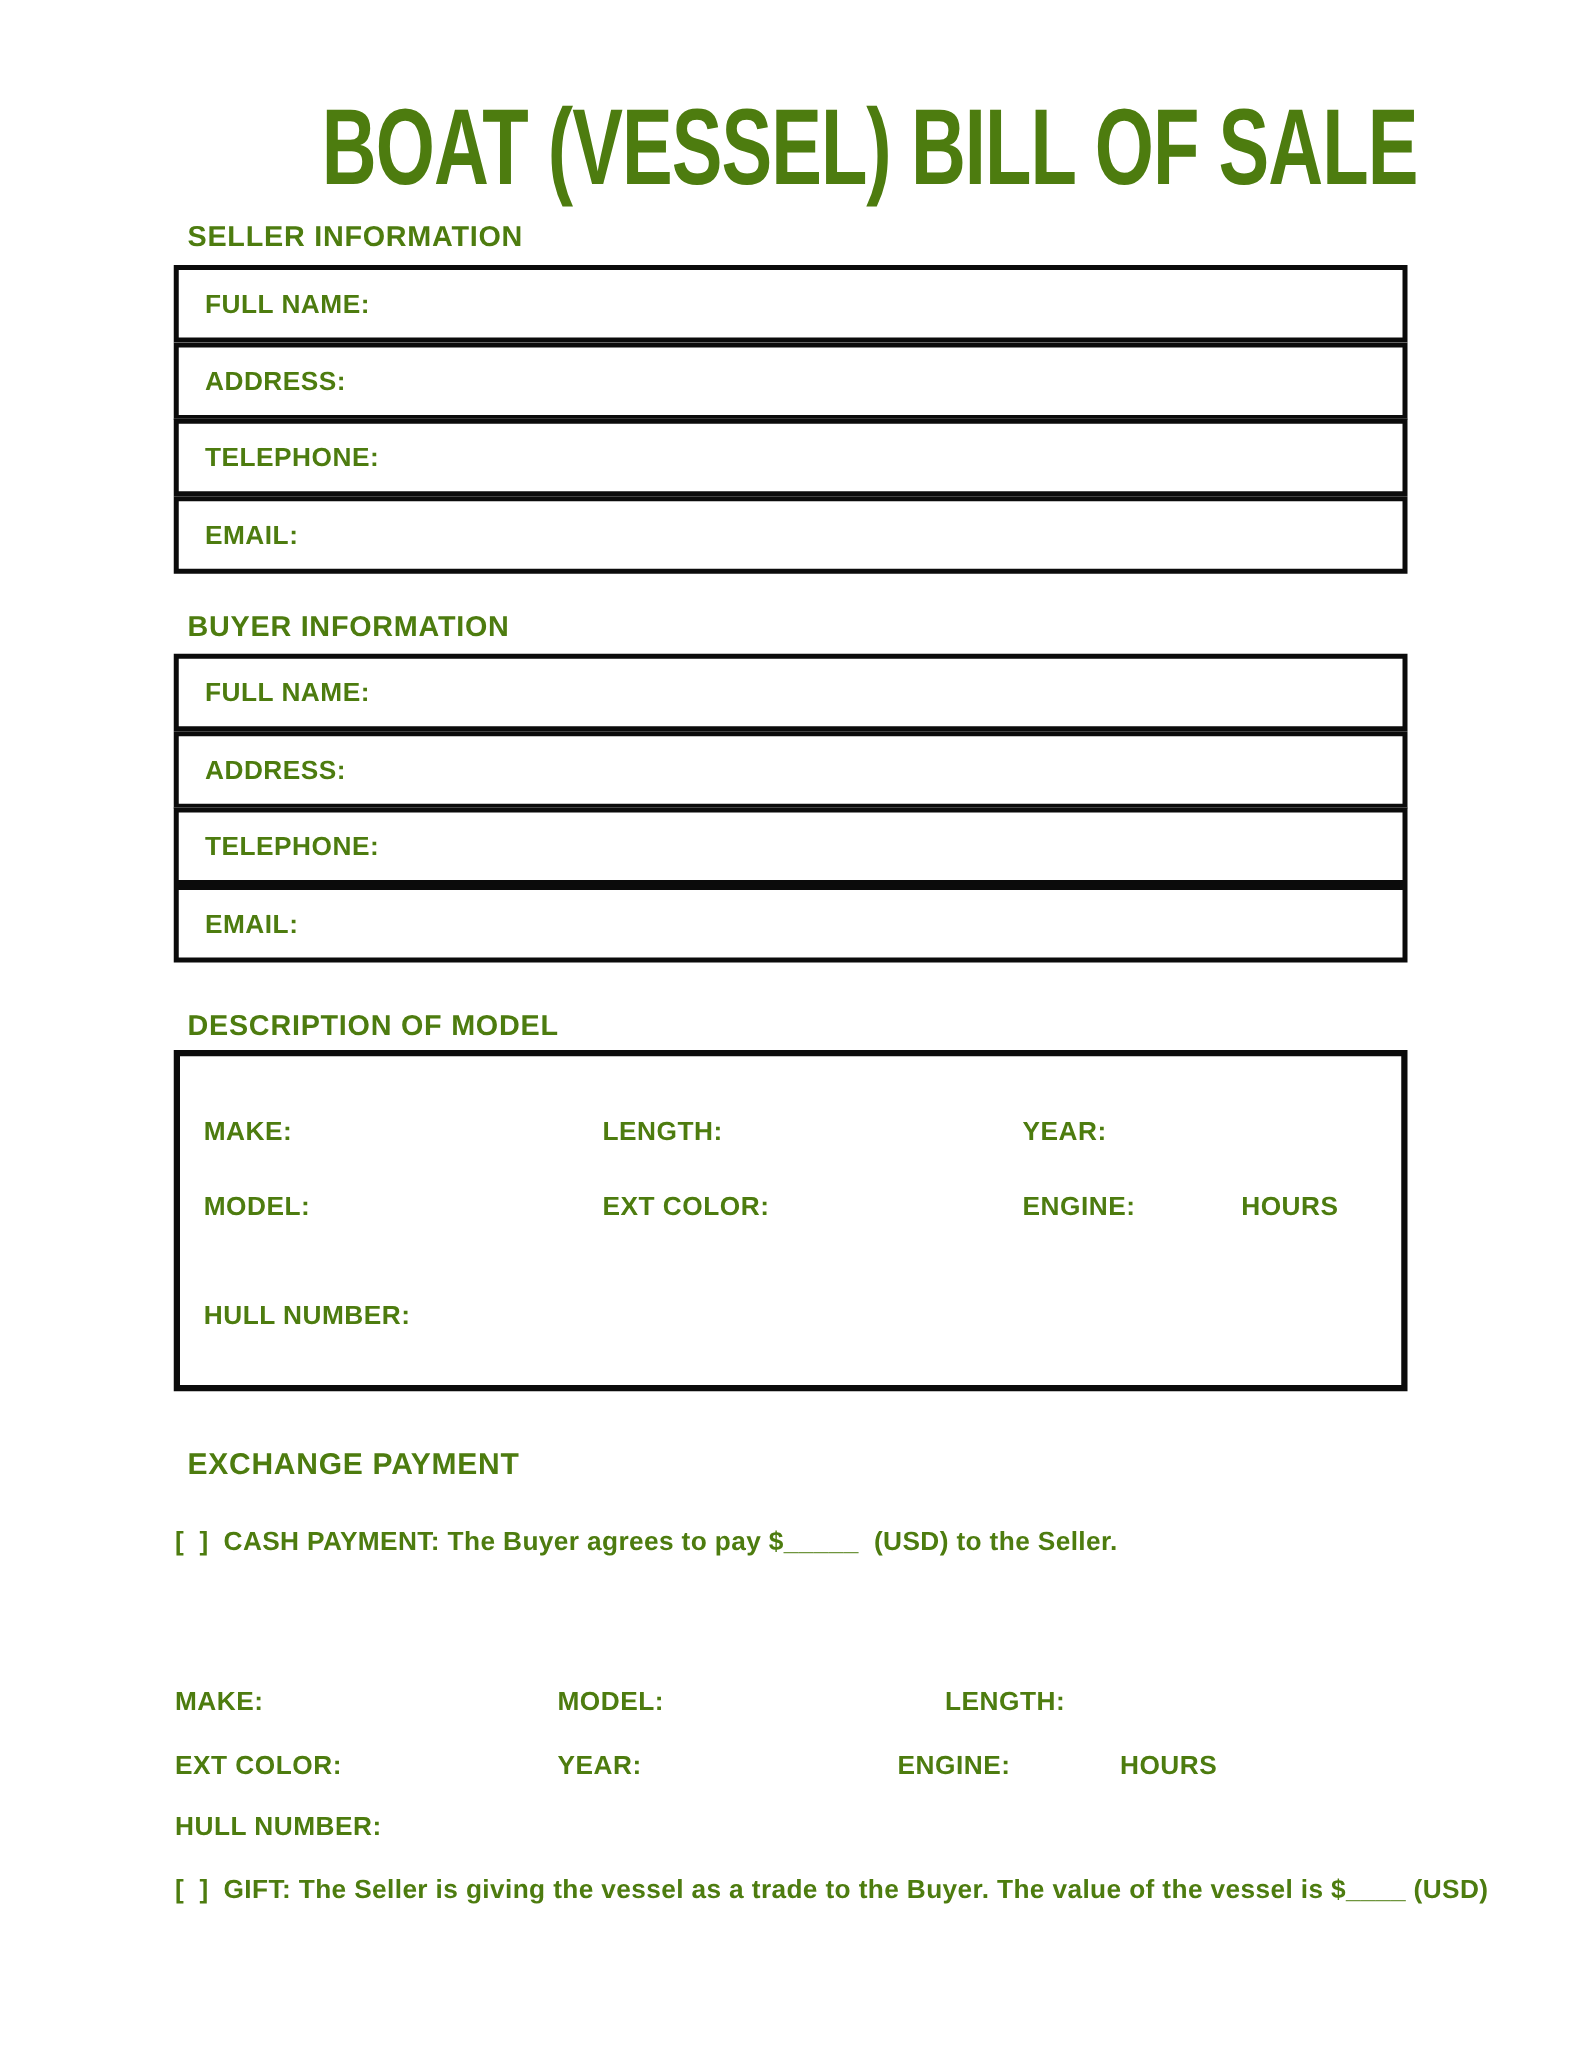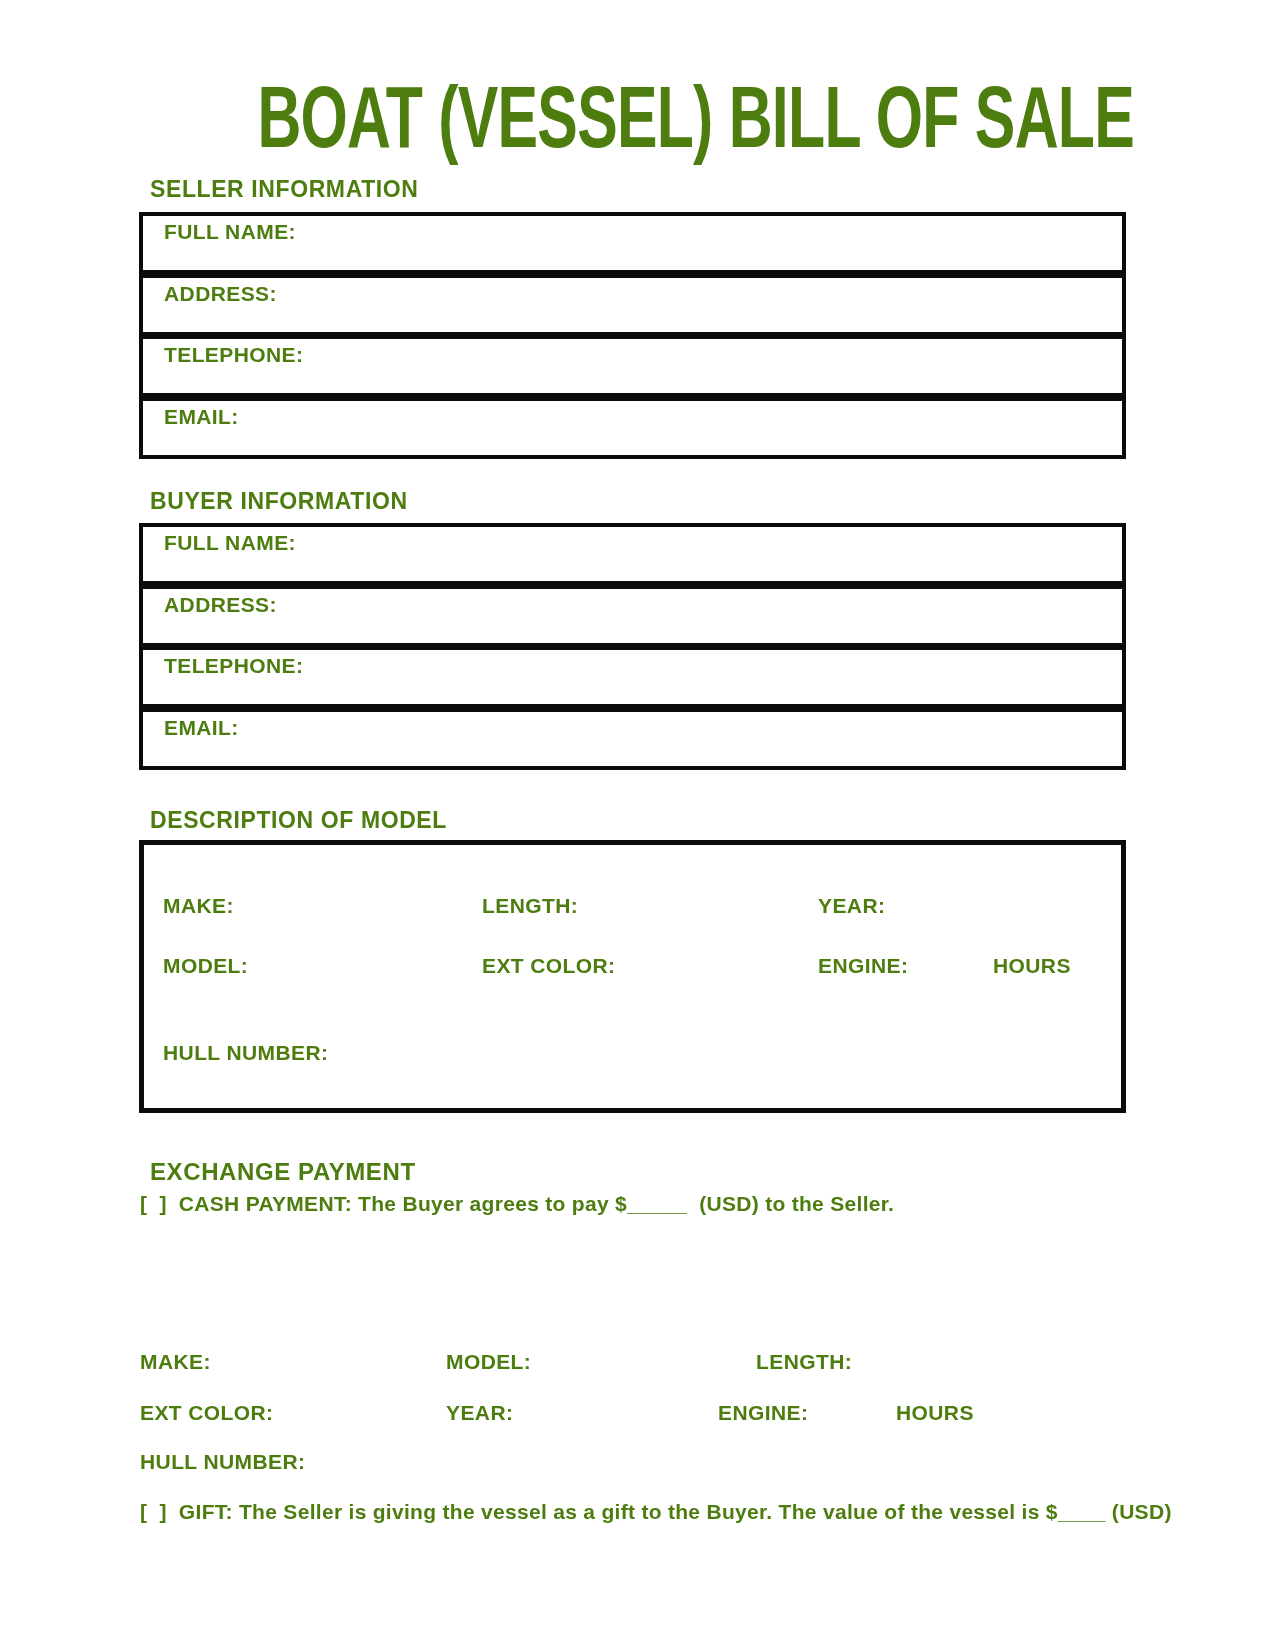--- a/index.html
+++ b/index.html
@@ -38,21 +38,21 @@
 
   
   .info-box{position:absolute;left:0;width:987px;}
   .b-seller{top:212px;}
   .b-buyer{top:523px;}
   .info-row{
     box-sizing:border-box;
     height:62px;width:987px;
     border:4px solid #0b0b0b;
     background:#fff;
-    padding:3px 0 0 21px;
+    padding:15px 0 0 21px;
   }
   .info-row + .info-row{margin-top:-0.5px;}
   .info-row .lbl{
     font-size:21px;font-weight:700;line-height:26px;letter-spacing:0.4px;
   }
 
   
   .vessel-box{
     box-sizing:border-box;
     position:absolute;top:840px;left:0;
@@ -71,21 +71,21 @@
   .v-c2{left:338px;}
   .v-c3{left:674px;}
   .v-c4{left:849px;}
 
   
   .x-line{
     position:absolute;left:1px;width:1100px;
     font-size:21px;font-weight:700;line-height:27px;letter-spacing:0.3px;
     white-space:pre;
   }
-  .x-cash{top:1190px;}
+  .x-cash{top:1220px;}
   .x-trade{top:1301px;}
   .x-gift{top:1498px;}
   .x-row{position:absolute;left:1px;width:1100px;height:27px;}
   .x-make{top:1348px;}
   .x-ext{top:1399px;}
   .x-hull{top:1448px;}
   .x-row .lbl{
     position:absolute;top:0;
     font-size:21px;font-weight:700;line-height:27px;letter-spacing:0.4px;
     white-space:nowrap;
@@ -169,16 +169,16 @@
       <span class="lbl xc-a">EXT COLOR:</span>
       <span class="lbl xc-b">YEAR:</span>
       <span class="lbl xc-d">ENGINE:</span>
       <span class="lbl xc-e">HOURS</span>
     </div>
 
     <div class="x-row x-hull">
       <span class="lbl xc-a">HULL NUMBER:</span>
     </div>
 
-    <div class="x-line x-gift"><span class="checkbox">[  ]</span><span>GIFT: The Seller is giving the vessel as a gift to the Buyer. The value of the vessel is $____ (USD)</span></div>
+    <div class="x-line x-gift"><span class="checkbox">[  ]</span><span>GIFT: The Seller is giving the vessel as a trade to the Buyer. The value of the vessel is $____ (USD)</span></div>
 
   </div>
 </div>
 
 </body></html>

